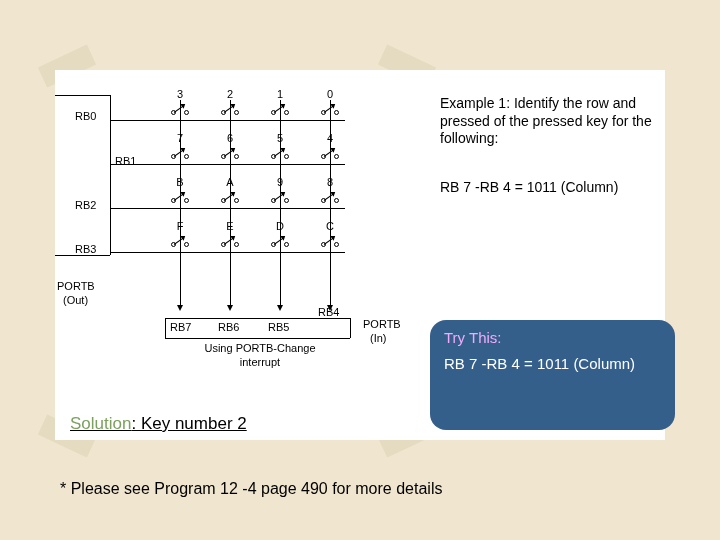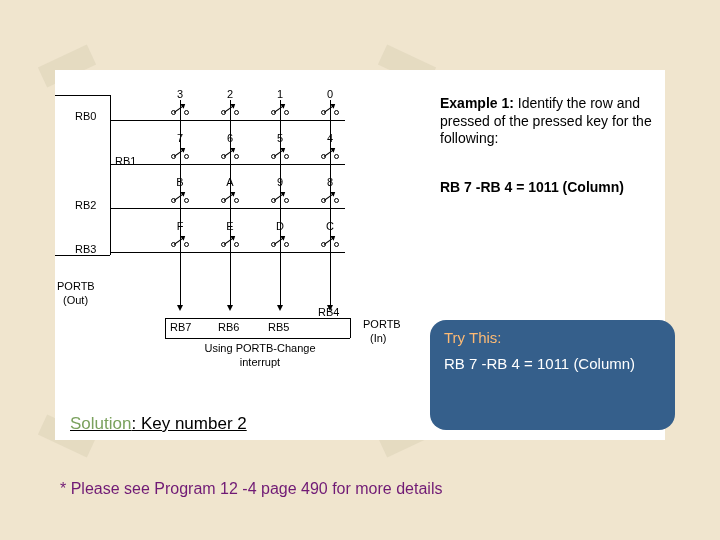--- a/index.html
+++ b/index.html
@@ -126,56 +126,56 @@
   .right-panel {
     position: absolute;
     left: 440px;
     top: 95px;
     width: 230px;
     font-size: 14px;
     color: #000;
     line-height: 1.25;
   }
   .right-panel p { margin-bottom: 14px; }
-  .right-panel b { font-weight: bold; }
+  .right-panel b { font-weight: normal; }
 
   .trythis {
     position: absolute;
     left: 430px;
     top: 320px;
     width: 245px;
     height: 110px;
     background: #355f8b;
     border-radius: 16px;
     color: #fff;
     font-size: 15px;
     padding: 8px 14px;
     line-height: 1.3;
   }
   .trythis .tt-title {
-    color: #fdba74;
+    color: #f0abfc;
     margin-bottom: 6px;
   }
 
   .solution {
     position: absolute;
     left: 70px;
     top: 414px;
     font-size: 17px;
     color: #000;
     text-decoration: underline;
   }
   .solution .label { color: #7aa15d; }
 
   .footnote {
     position: absolute;
     left: 60px;
     top: 480px;
     font-size: 16px;
-    color: #701a75;
+    color: #000000;
   }
 </style>
 </head>
 <body>
 
 <div class="slide">
 
   <div class="tape tl"></div>
   <div class="tape tr"></div>
   <div class="tape bl"></div>

